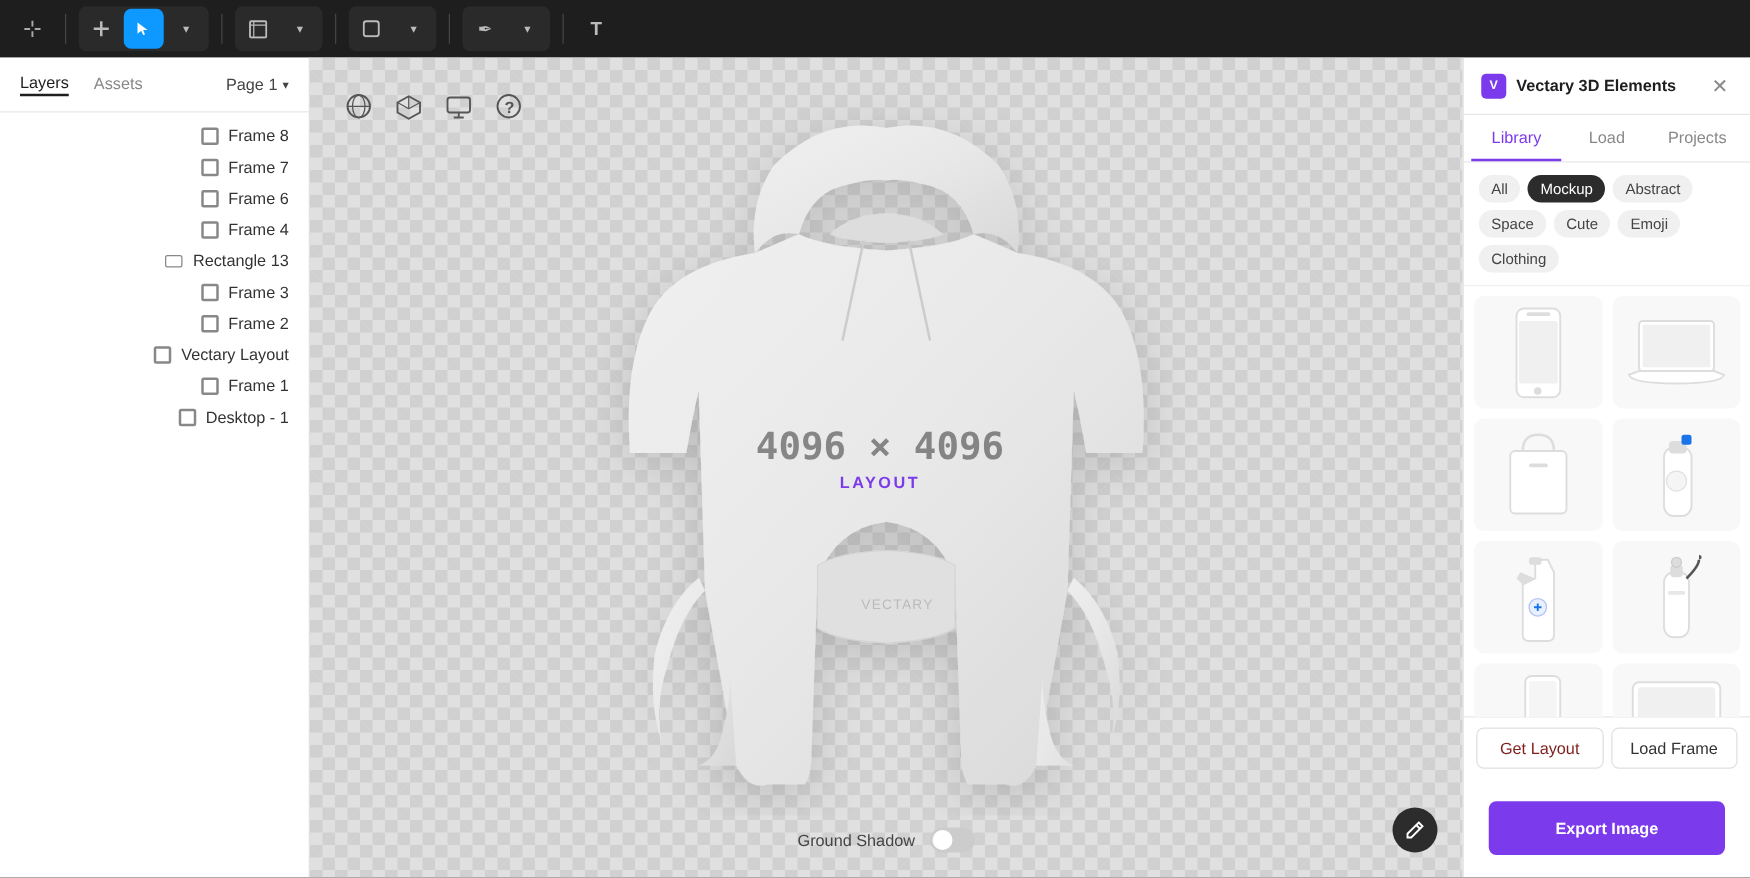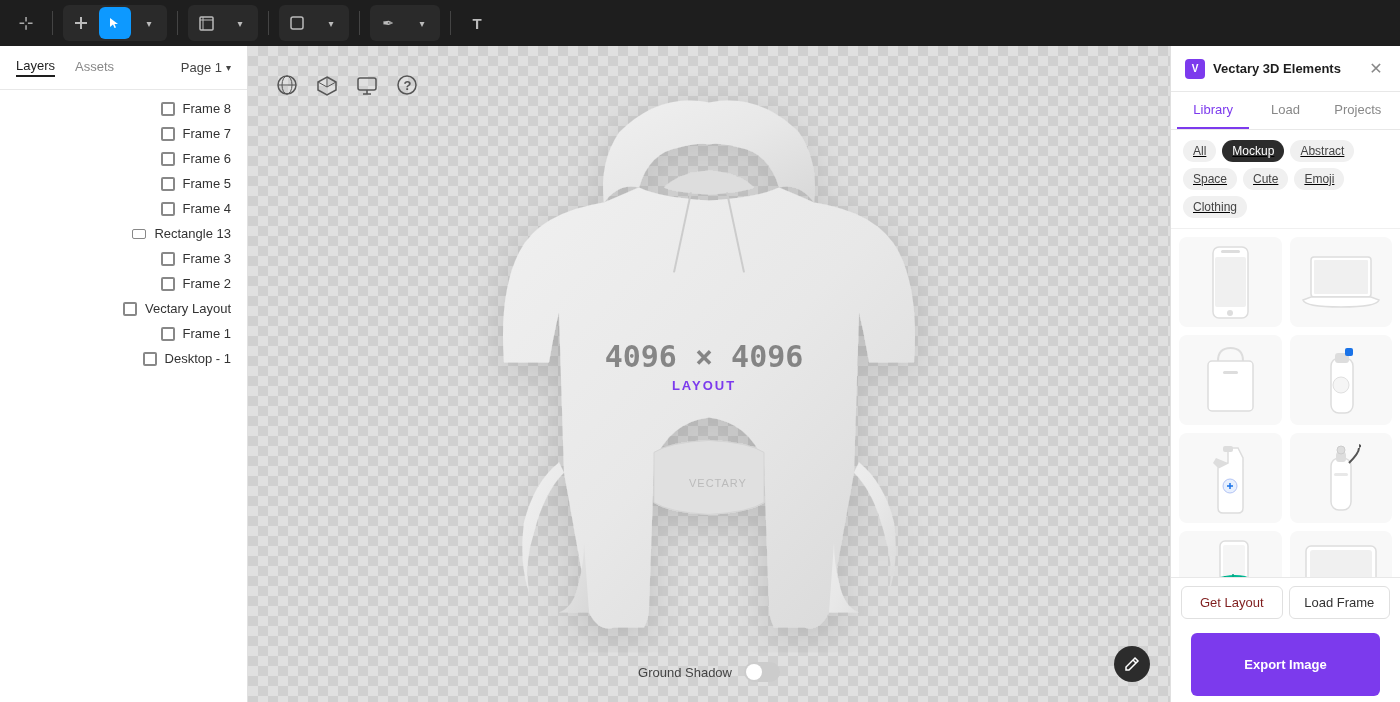--- a/index.html
+++ b/index.html
@@ -229,21 +229,20 @@
       border-bottom: 2px solid #7c3aed;
       font-weight: 500;
     }
 
     .filter-row {
       display: flex;
       flex-wrap: wrap;
       gap: 6px;
       padding: 10px 12px;
       border-bottom: 1px solid #f0f0f0;
-      text-decoration: underline;
     }
     .filter-chip {
       padding: 4px 10px;
       border-radius: 20px;
       font-size: 12px;
       background: #f0f0f0;
       color: #444;
       cursor: pointer;
       border: none;
     }
@@ -290,30 +289,30 @@
       background: white;
       border-radius: 6px;
       font-size: 13px;
       font-weight: 500;
       color: #333;
       cursor: pointer;
       text-align: center;
     }
     .export-btn {
       width: 100%;
-      padding: 24px;
+      padding: 14px;
       background: #7c3aed;
       color: white;
       border: none;
       border-radius: 6px;
       font-size: 13px;
       font-weight: 600;
       cursor: pointer;
       text-align: center;
-      margin: 6px 10px;
+      margin: 18px 10px;
       width: calc(100% - 20px);
     }
   </style>
 </head>
 <body>
 
 <div class="app">
   <div class="toolbar">
 
     <div class="toolbar-btn" style="font-size:18px; color:#aaa;">⊹</div>
@@ -387,24 +386,20 @@
           <div class="layer-icon-frame"></div>
           <span>Frame 8</span>
         </div>
         <div class="layer-item">
           <div class="layer-icon-frame"></div>
           <span>Frame 7</span>
         </div>
         <div class="layer-item">
           <div class="layer-icon-frame"></div>
           <span>Frame 6</span>
-        </div>
-        <div class="layer-item">
-          <div class="layer-icon-frame"></div>
-          <span>Frame 5</span>
         </div>
         <div class="layer-item">
           <div class="layer-icon-frame"></div>
           <span>Frame 4</span>
         </div>
         <div class="layer-item">
           <div class="layer-icon-rect"></div>
           <span>Rectangle 13</span>
         </div>
         <div class="layer-item">

